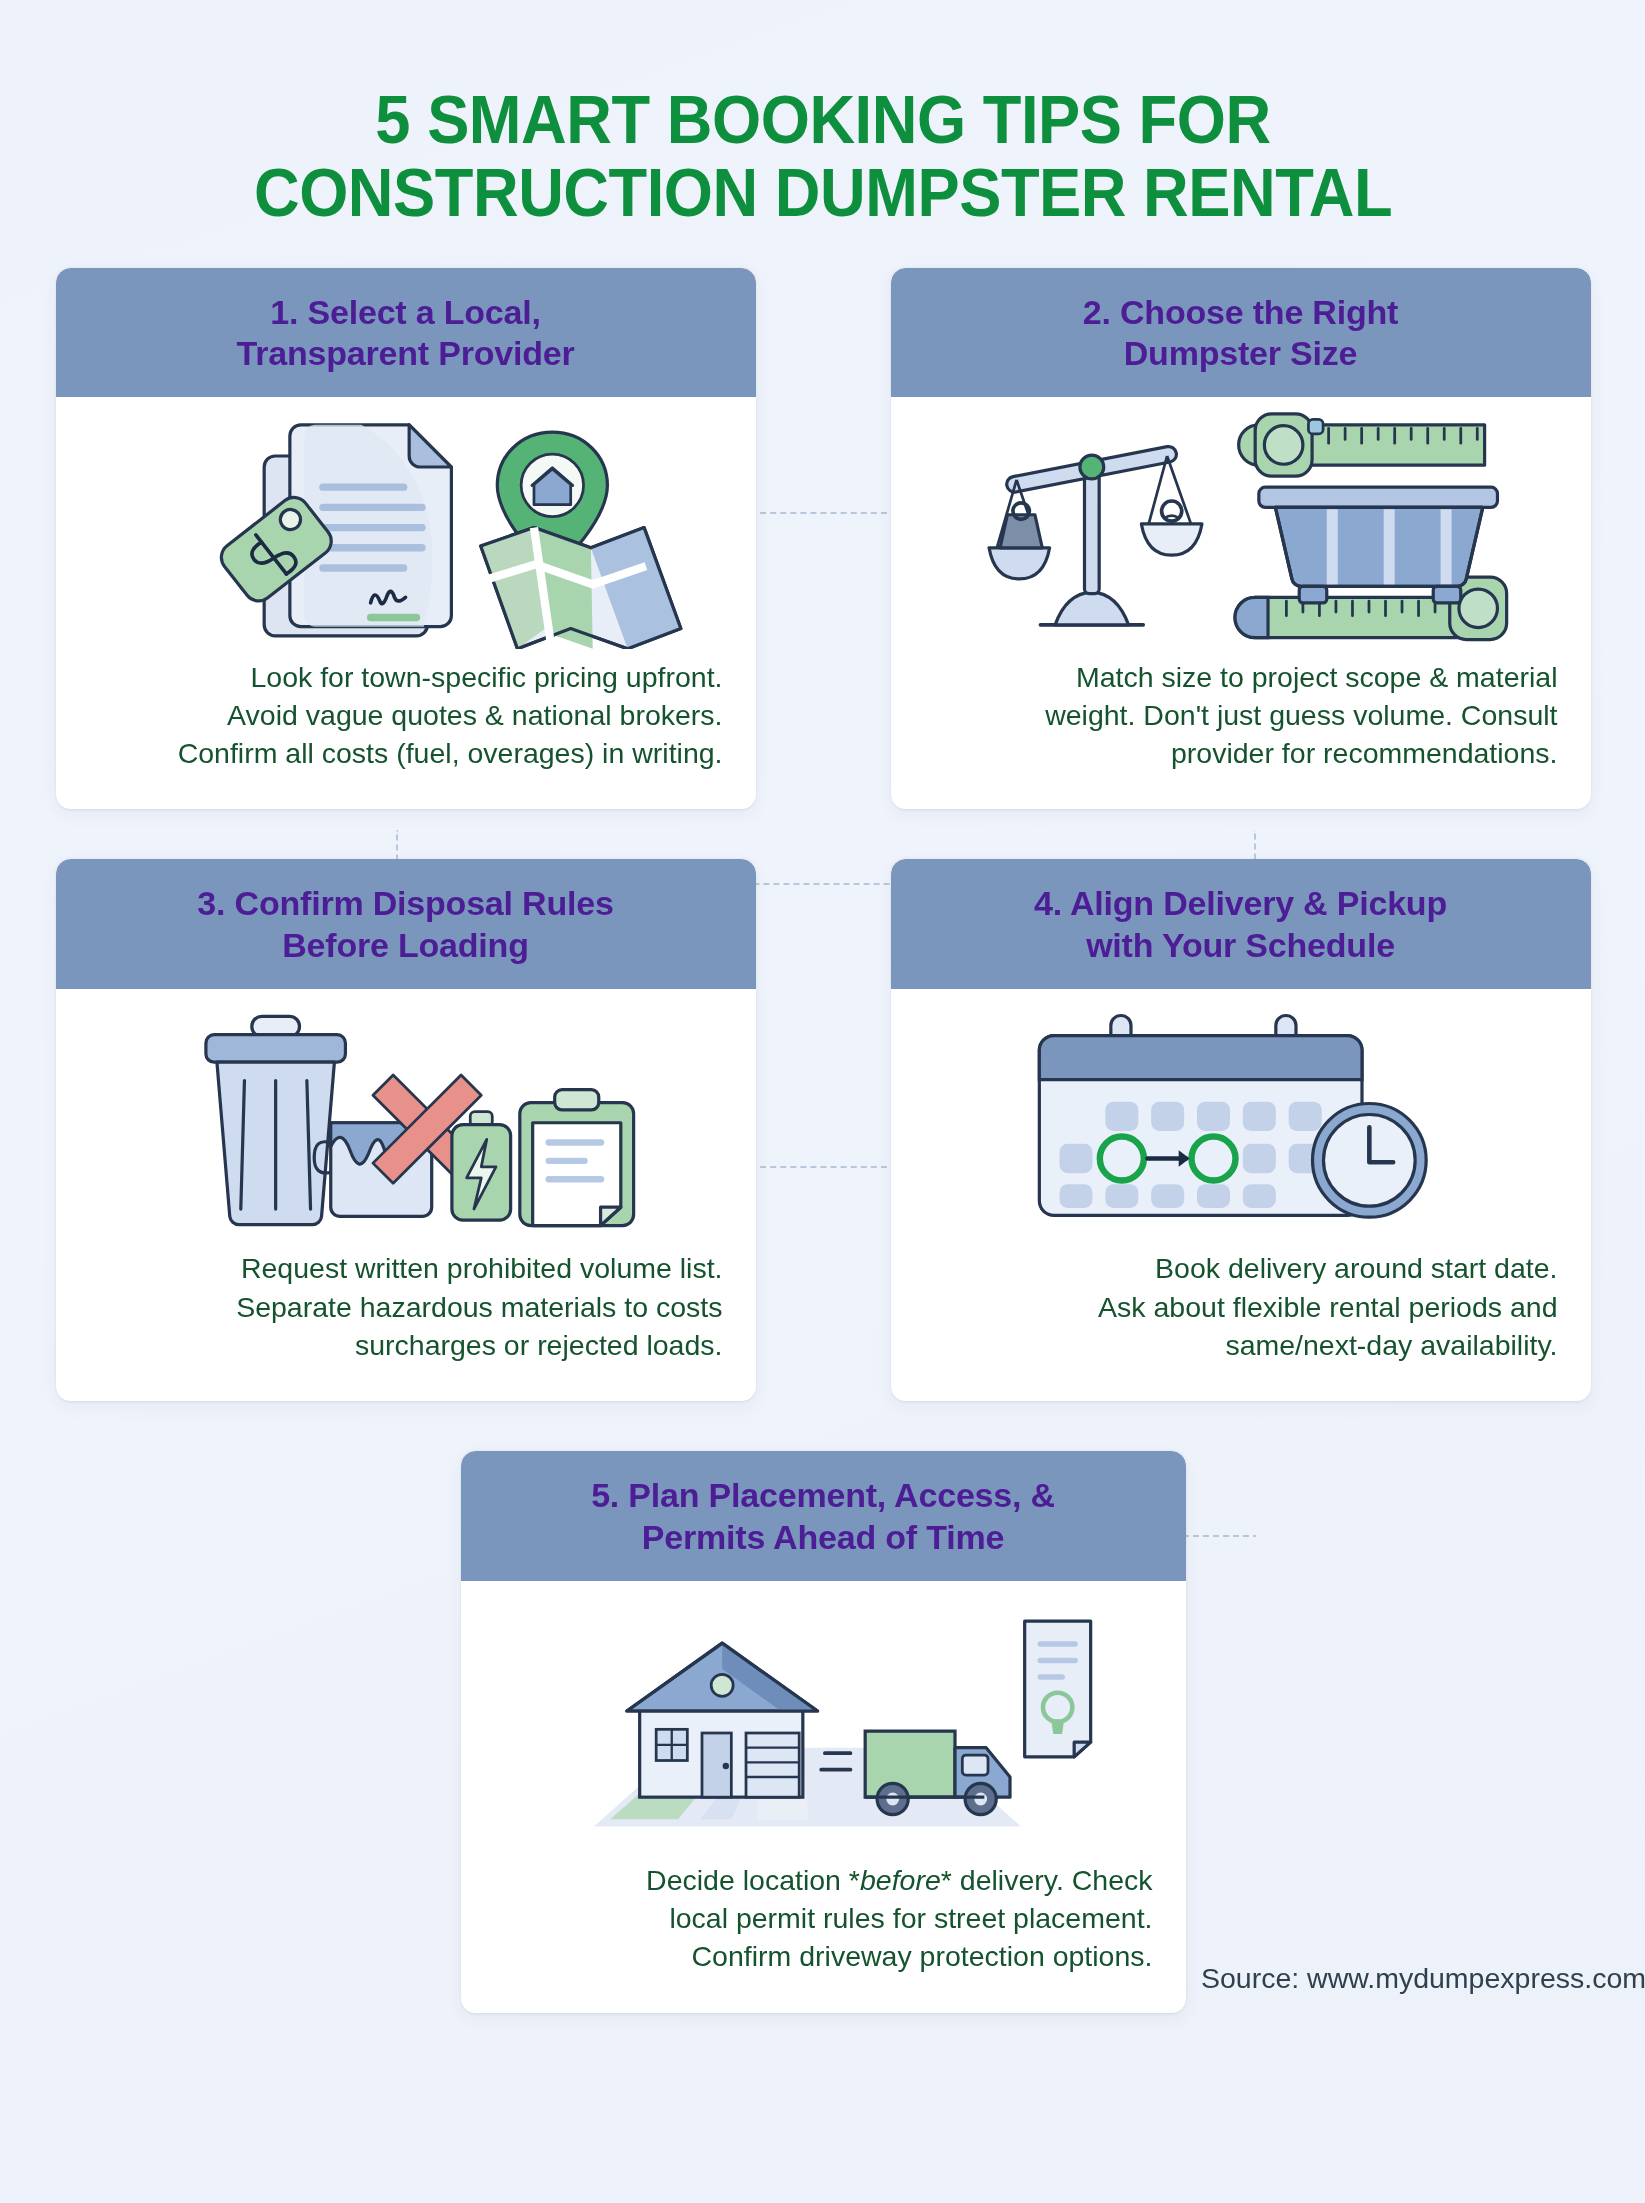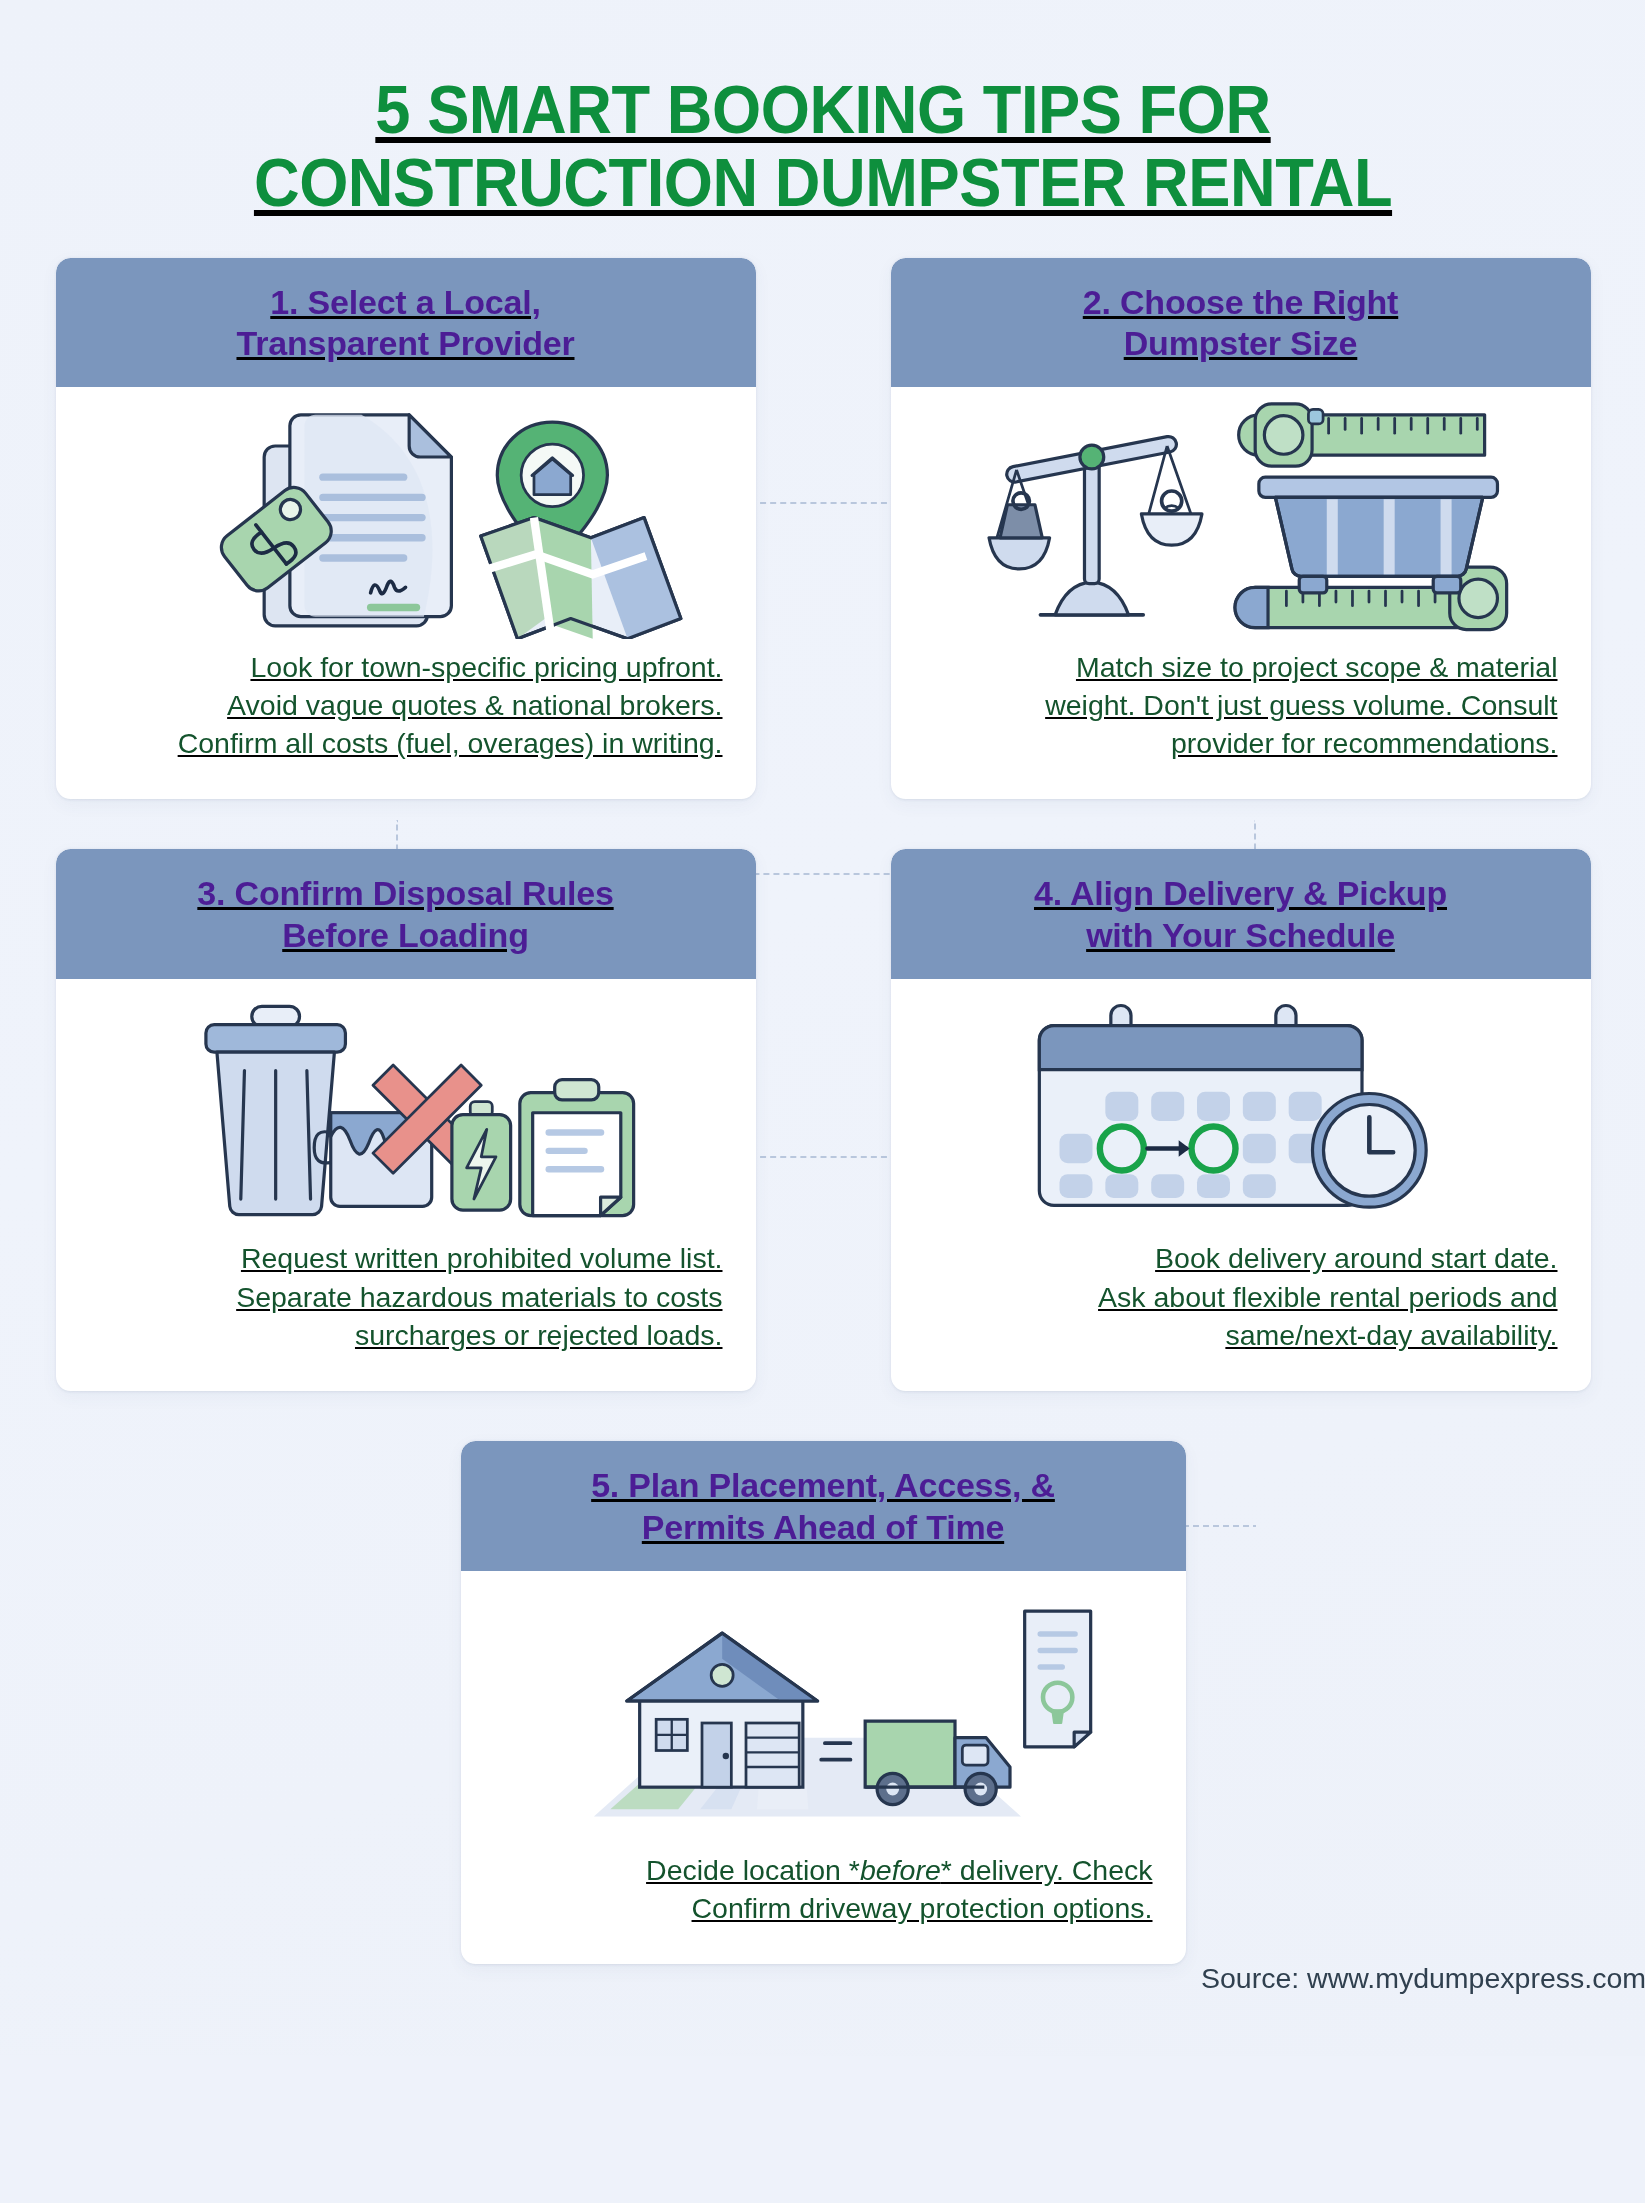--- a/index.html
+++ b/index.html
@@ -7,22 +7,21 @@
   body {
     font-family: "Liberation Sans", sans-serif;
     background:#eef2fa;
     position:relative;
     overflow:hidden;
   }
   .page {
     width:1646px; height:2056px;
     position:relative;
     background:linear-gradient(160deg,#eef2fa 0%,#eff3fb 45%,#edf1f9 100%);
-    padding:1px;
-    text-decoration:underline;
+    padding:11px;
   }
 
   
   .title-wrap {
     padding-top:72px;
     text-align:center;
   }
   .title-line {
     display:block;
     color:#0e8f3d;
@@ -410,20 +409,21 @@
             <path d="M612 166 h-18 v16 z" fill="#cfdbee" stroke="#26364f" stroke-width="3.5" stroke-linejoin="round"></path>
             <rect x="554" y="56" width="44" height="6" rx="3" fill="#b6c9e4"></rect>
             <rect x="554" y="74" width="44" height="6" rx="3" fill="#b6c9e4"></rect>
             <rect x="554" y="92" width="30" height="6" rx="3" fill="#b6c9e4"></rect>
             <circle cx="576" cy="128" r="16" fill="none" stroke="#8cc79a" stroke-width="5"></circle>
             <path d="M570 142 h12 l-2 14 h-8 z" fill="#8cc79a" stroke="#8cc79a" stroke-width="2" stroke-linejoin="round"></path>
           </svg>
         </div>
         <div class="card-body">
           <div><span>Decide location *</span><em>before</em><span>* delivery. Check</span></div>
+          <div>local permit rules for street placement.</div>
           <div>Confirm driveway protection options.</div>
         </div>
       </div>
     </div>
   </div>
 
   <div class="source">Source: www.mydumpexpress.com</div>
 </div>
 
 

